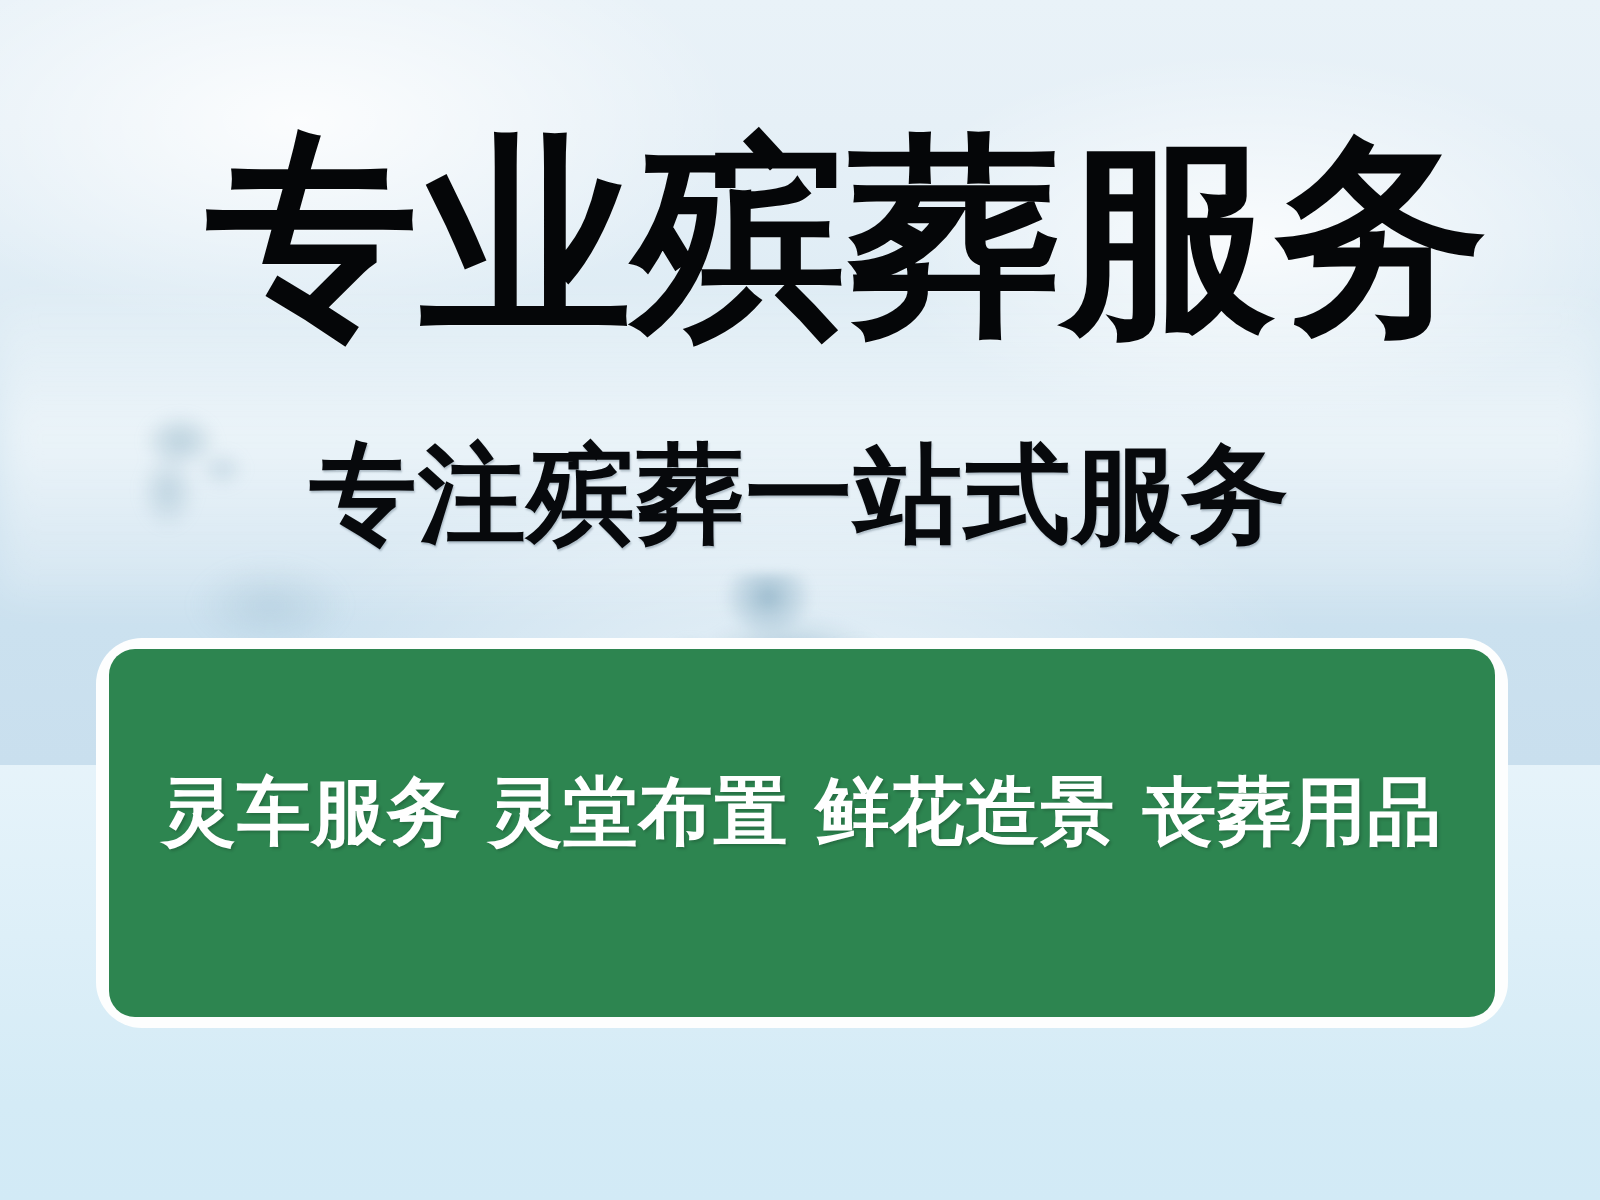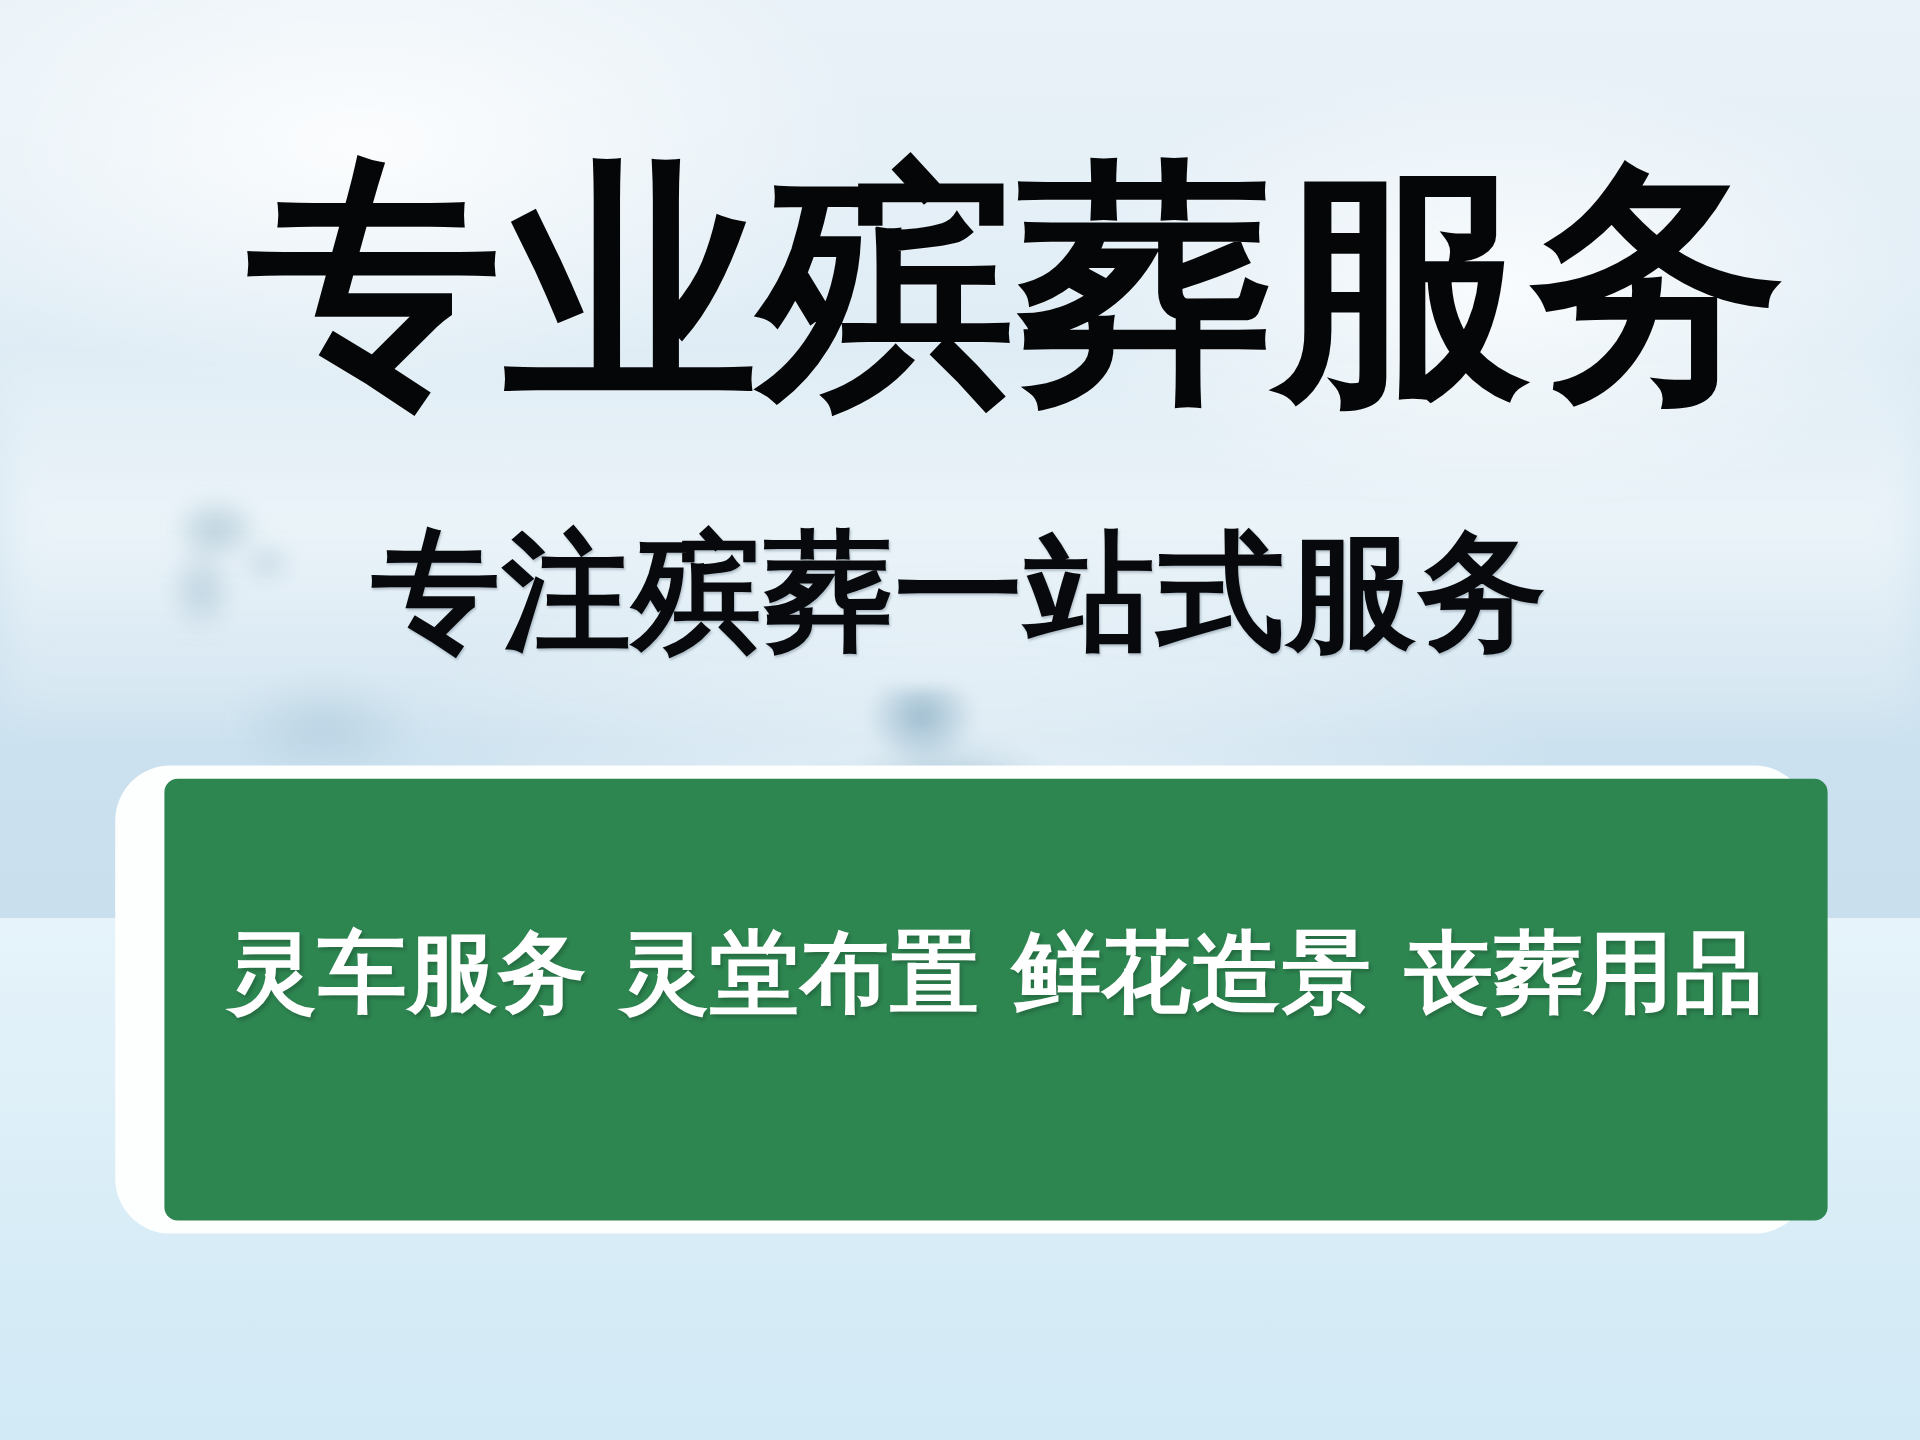--- a/index.html
+++ b/index.html
@@ -163,27 +163,26 @@
     position: absolute;
     left: 96px; top: 638px;
     width: 1412px; height: 390px;
     border-radius: 46px;
     background: #fdfefe;
   }
   .panel {
     position: absolute;
     left: 109px; top: 649px;
     width: 1386px; height: 368px;
-    border-radius: 11px;
+    border-radius: 26px;
     background: #2d8550;
     display: flex;
     flex-direction: column;
     align-items: center;
     justify-content: center;
-    margin-left: 28px;
   }
   .panel-row {
     font-family: "DejaVu Serif", "Liberation Serif", serif;
     font-weight: 700;
     font-size: 74px;
     line-height: 104px;
     letter-spacing: 1px;
     color: #ffffff;
     white-space: nowrap;
     text-shadow: 2px 2px 3px rgba(0,0,0,0.18);

